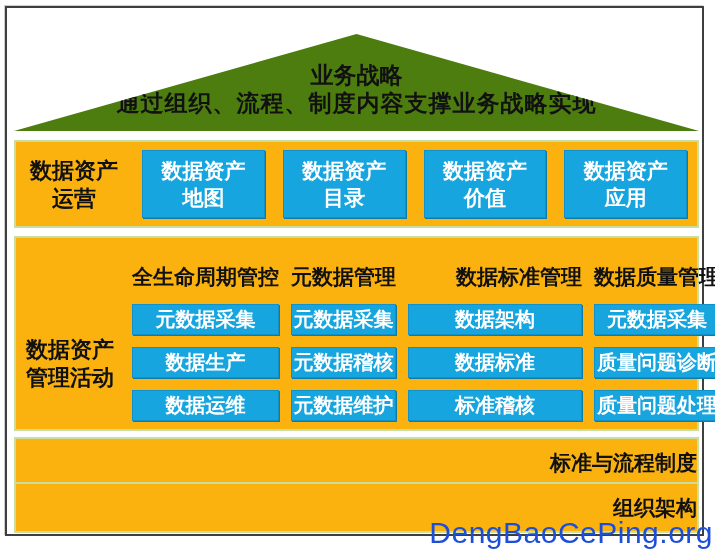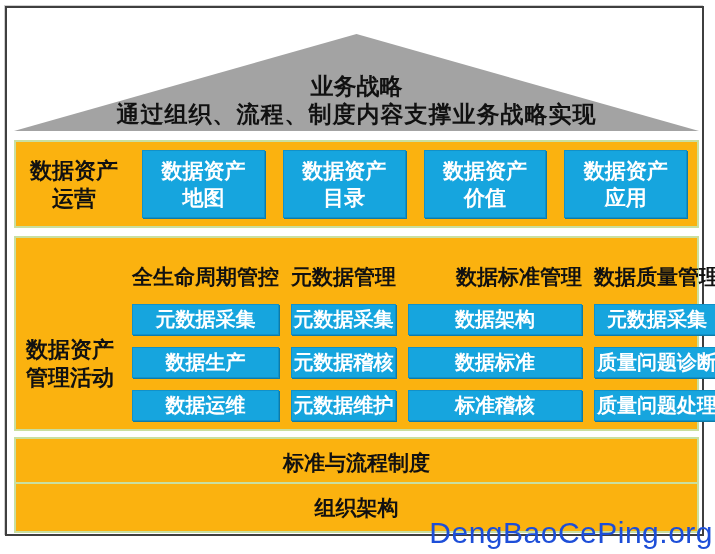--- a/index.html
+++ b/index.html
@@ -18,27 +18,27 @@
     width: 699px; height: 530px;
     border: 2px solid #3f3f3f;
     box-sizing: border-box;
     box-shadow: -1px -1px 0 #cfcfcf;
   }
   
   .triangle {
     position: absolute;
     left: 14px; top: 34px;
     width: 685px; height: 97px;
-    background: #a3a3a3;
+    background: #4d7c0f;
     clip-path: polygon(50% 0%, 100% 100%, 0% 100%);
     display: flex;
     flex-direction: column;
     justify-content: flex-end;
     align-items: center;
-    padding-bottom: 3px;
+    padding-bottom: 14px;
     box-sizing: border-box;
     font-weight: bold;
   }
   .tri-line1 { font-size: 23px; line-height: 28px; }
   .tri-line2 { font-size: 23px; line-height: 28px; letter-spacing: 1px; }
   
   .band {
     position: absolute;
     left: 14px;
     width: 685px;
@@ -103,21 +103,21 @@
   }
   .band-act .bluebox { font-size: 20px; }
   .g11{grid-area:2/2} .g12{grid-area:2/3} .g13{grid-area:2/4} .g14{grid-area:2/5}
   .g21{grid-area:3/2} .g22{grid-area:3/3} .g23{grid-area:3/4} .g24{grid-area:3/5}
   .g31{grid-area:4/2} .g32{grid-area:4/3} .g33{grid-area:4/4} .g34{grid-area:4/5}
   
   .band-simple {
     height: 51px;
     display: flex;
     align-items: center;
-    justify-content: center;
+    justify-content: flex-end;
     font-size: 21px;
     font-weight: bold;
   }
   .band-standards { top: 437px; }
   .band-org { top: 482px; }
   
   .watermark {
     position: absolute;
     right: 2px; top: 516px;
     font-family: "Liberation Sans", sans-serif;

